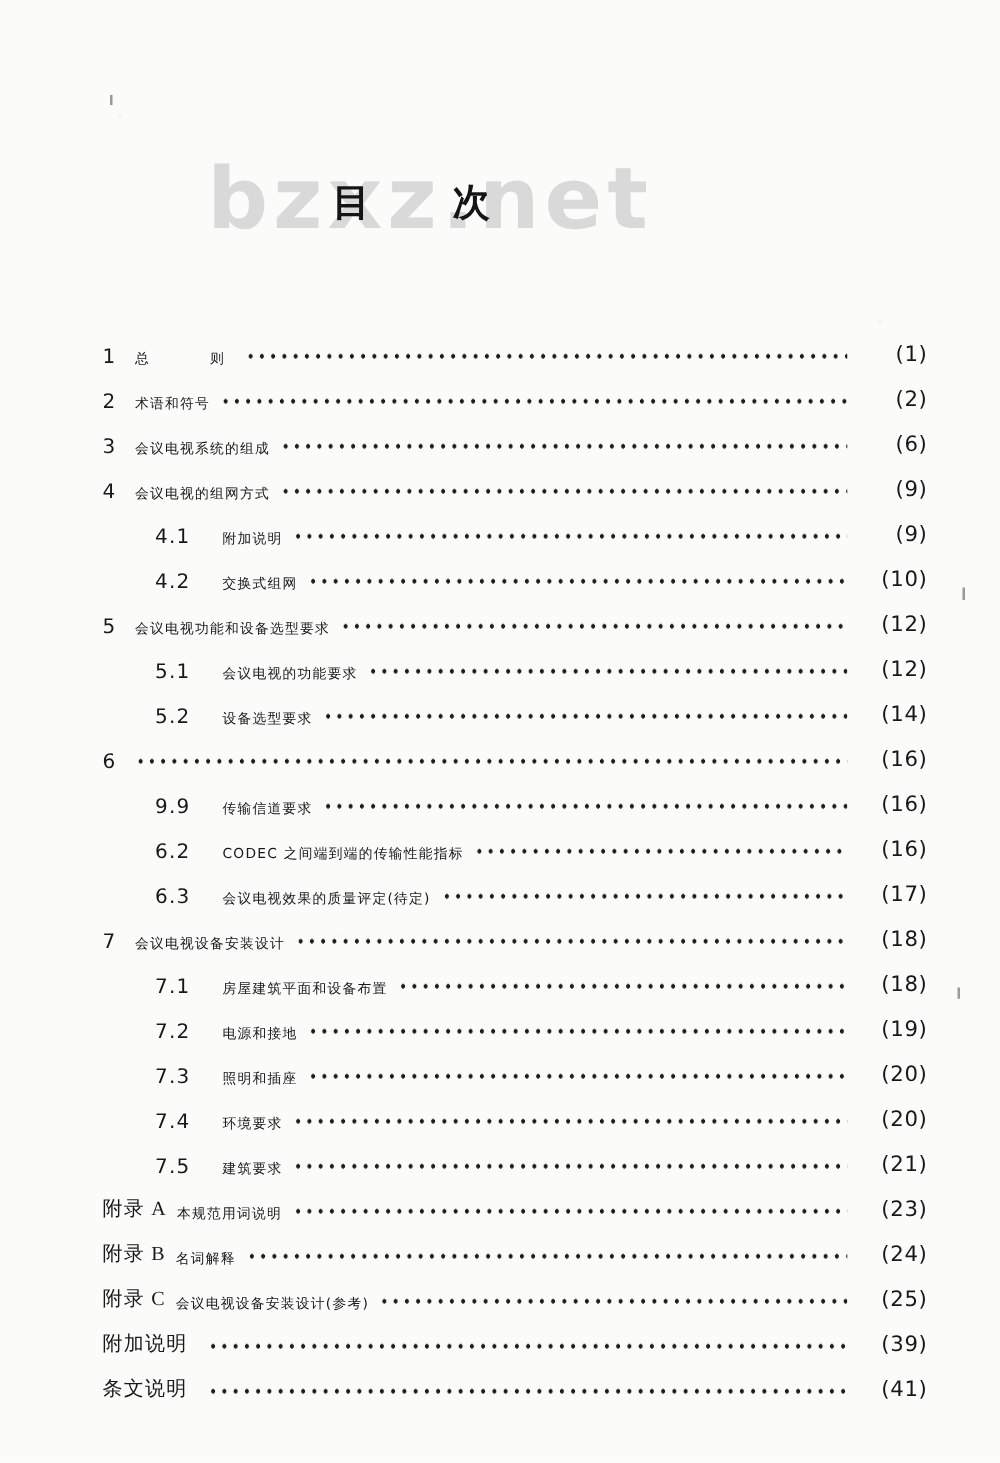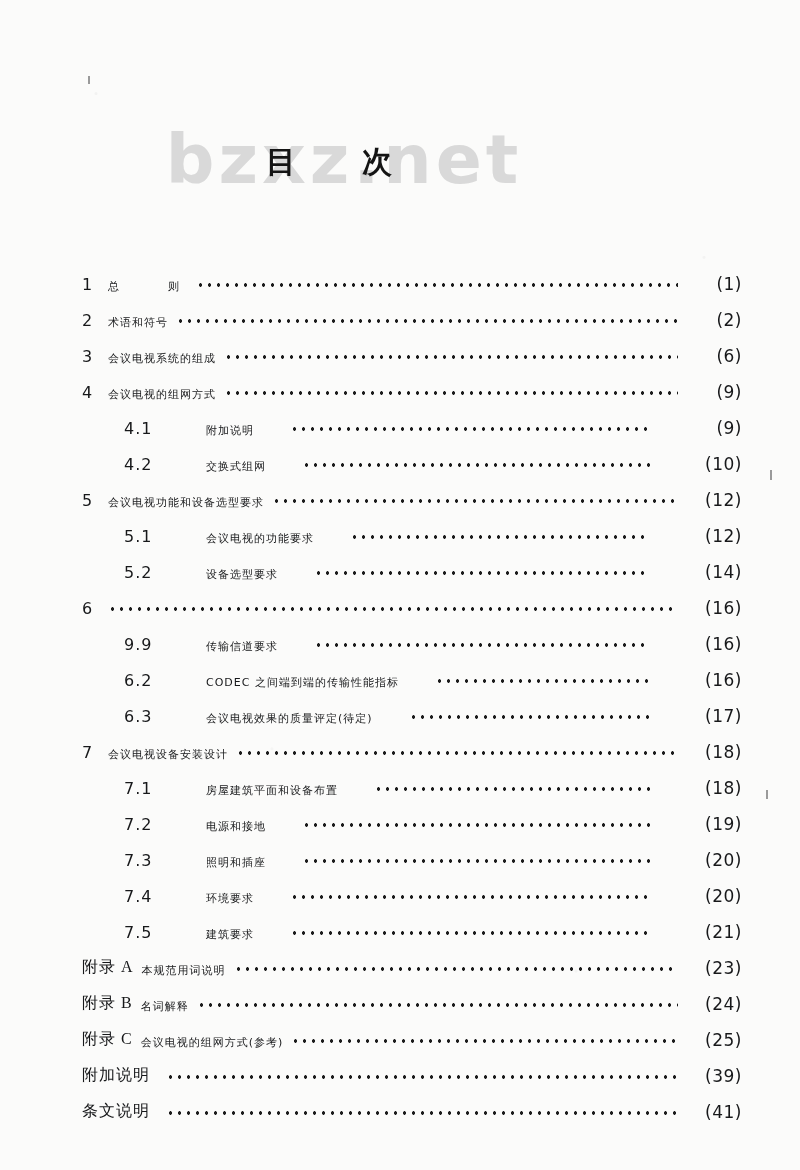--- a/index.html
+++ b/index.html
@@ -70,21 +70,20 @@
   .row {
     display: flex;
     align-items: flex-end;
     height: 36px;
     color: #17181a;
     font-size: 17px;
     white-space: nowrap;
   }
   .row.lvl2 {
     padding-left: 42px;
-    gap: 28px;
   }
   .num {
     display: inline-block;
     min-width: 18px;
     font-family: "DejaVu Sans", sans-serif;
     font-size: 16px;
     letter-spacing: 0;
   }
   .num.sub {
     min-width: 46px;
@@ -278,21 +277,21 @@
         <span class="page-no">(23)</span>
       </div>
       <div class="row appx">
         <span class="num">附录 B</span>
         <span class="label">名词解释</span>
         <span class="dots"></span>
         <span class="page-no">(24)</span>
       </div>
       <div class="row appx">
         <span class="num">附录 C</span>
-        <span class="label">会议电视的组网方式(参考)</span>
+        <span class="label">会议电视设备安装设计(参考)</span>
         <span class="dots"></span>
         <span class="page-no">(25)</span>
       </div>
       <div class="row appx">
         <span class="num">附加说明</span>
         <span class="label"></span>
         <span class="dots"></span>
         <span class="page-no">(39)</span>
       </div>
       <div class="row appx">

